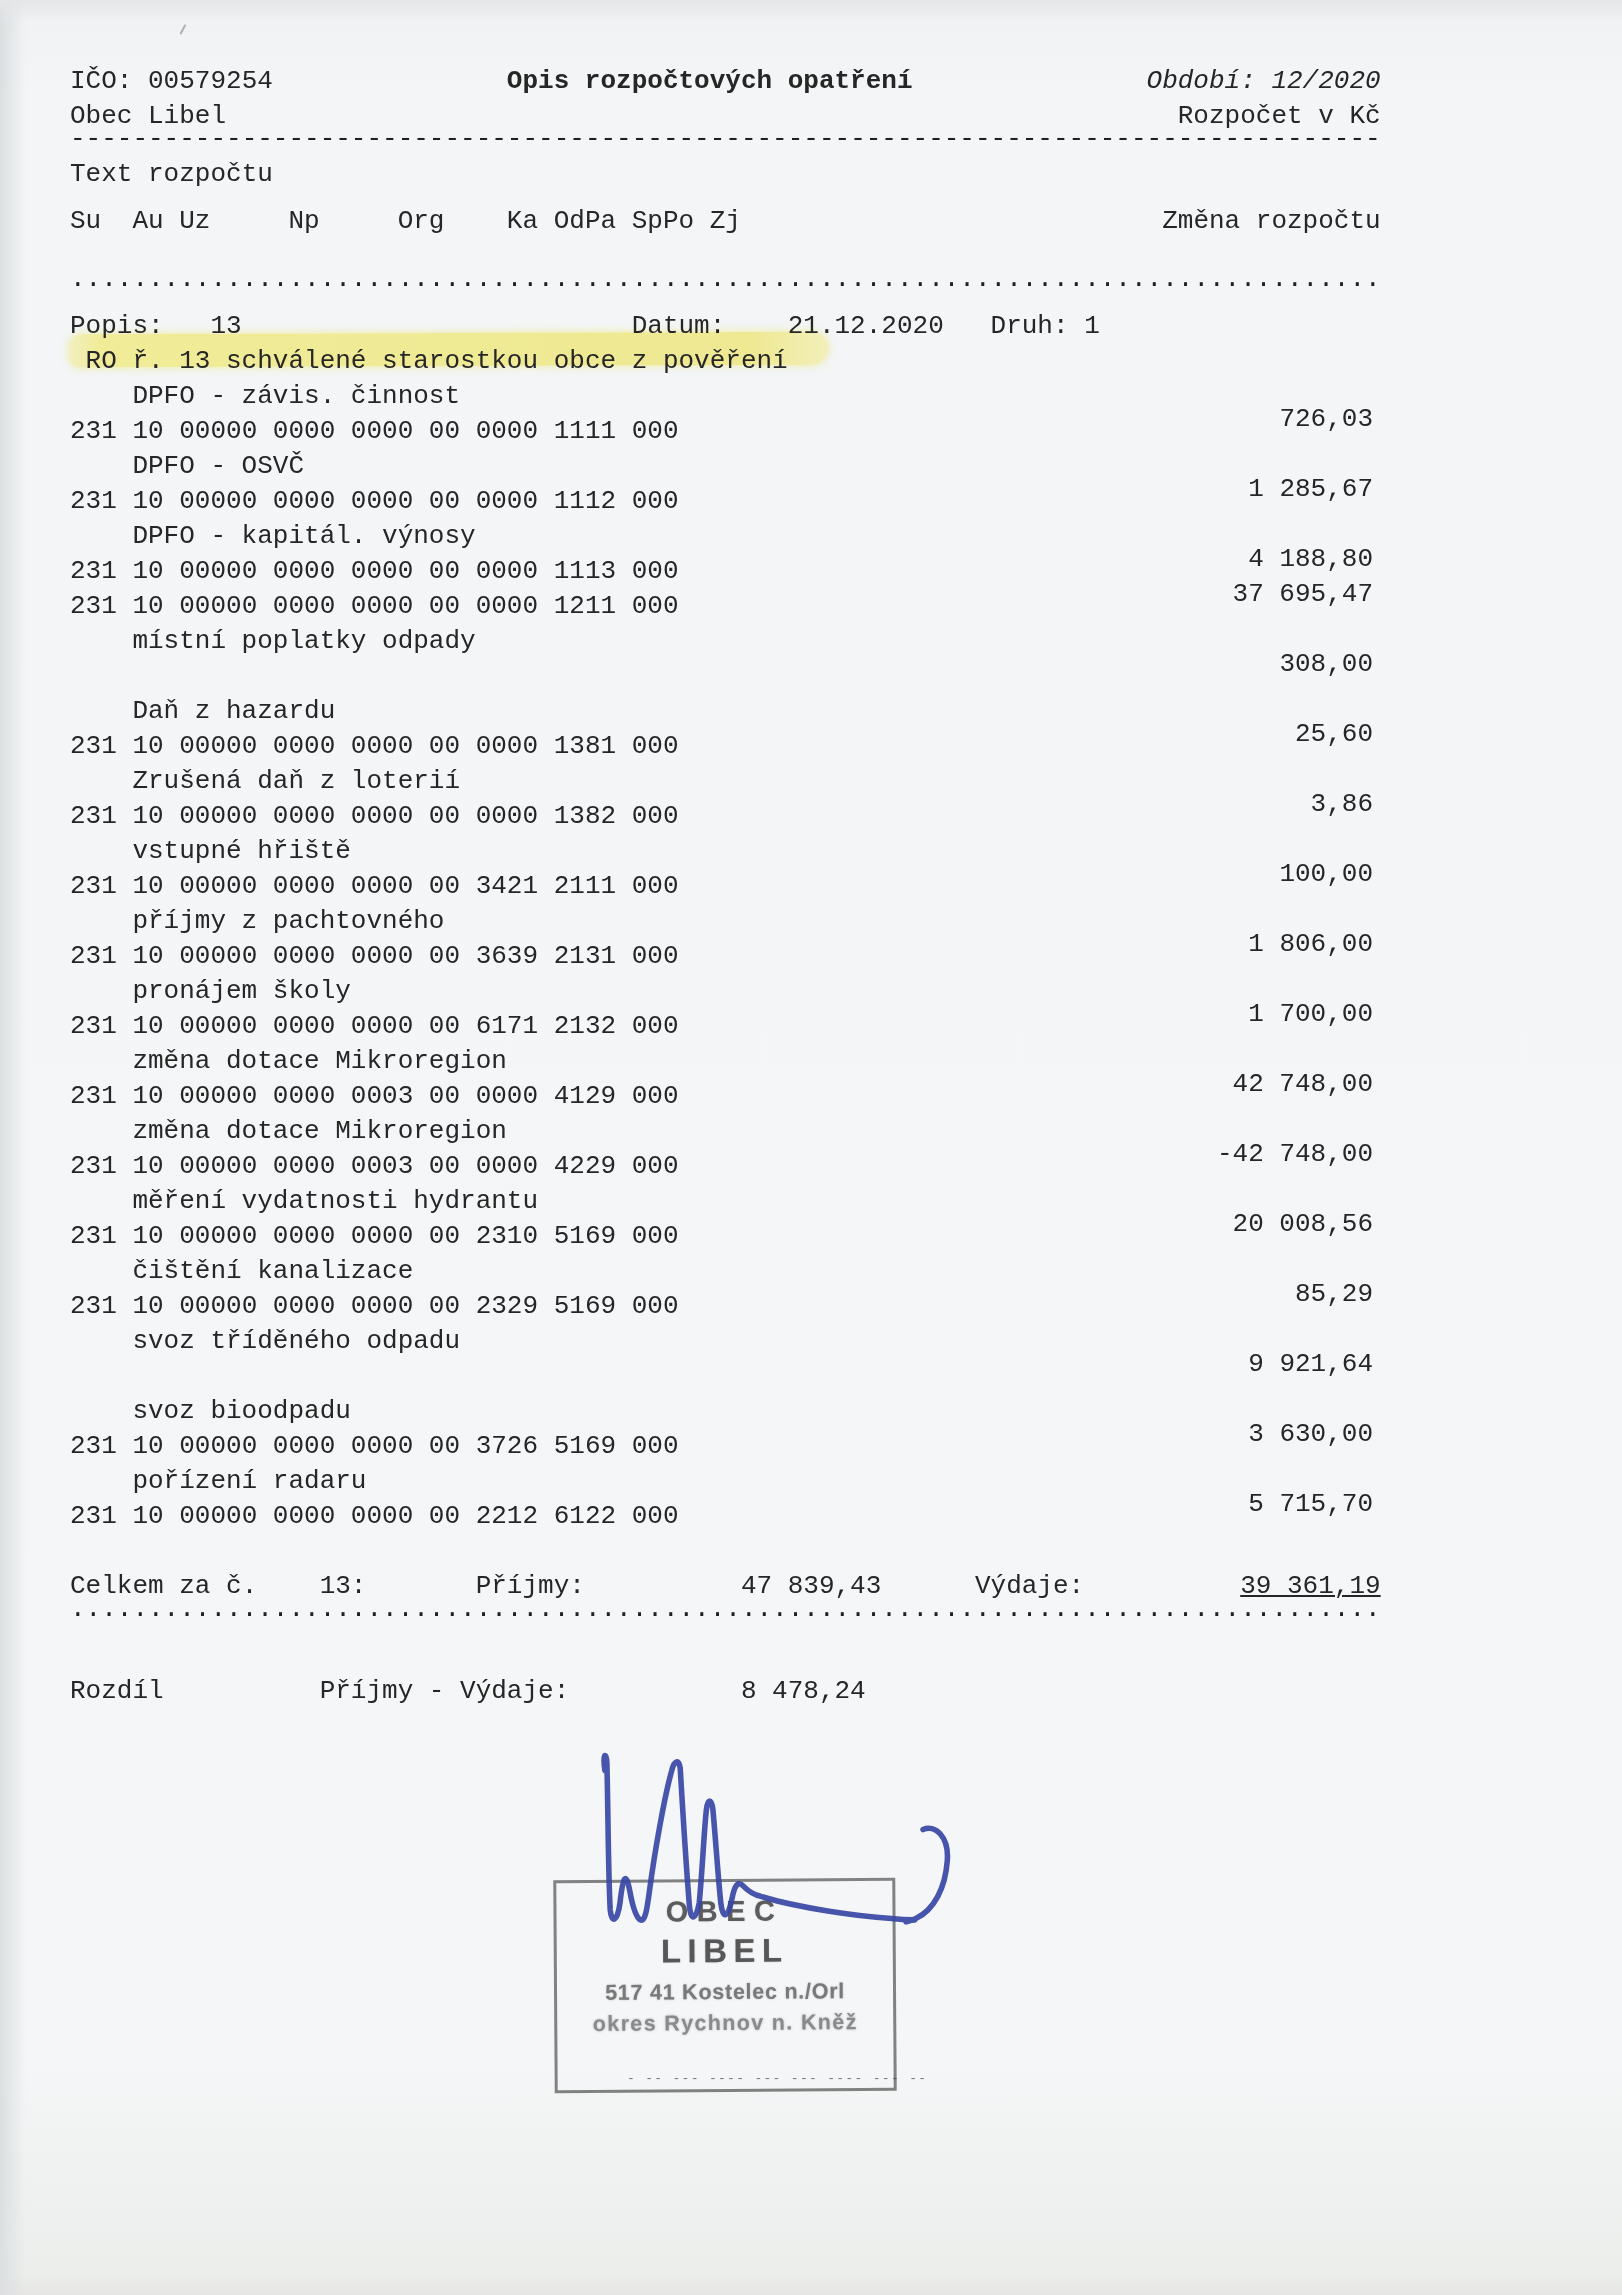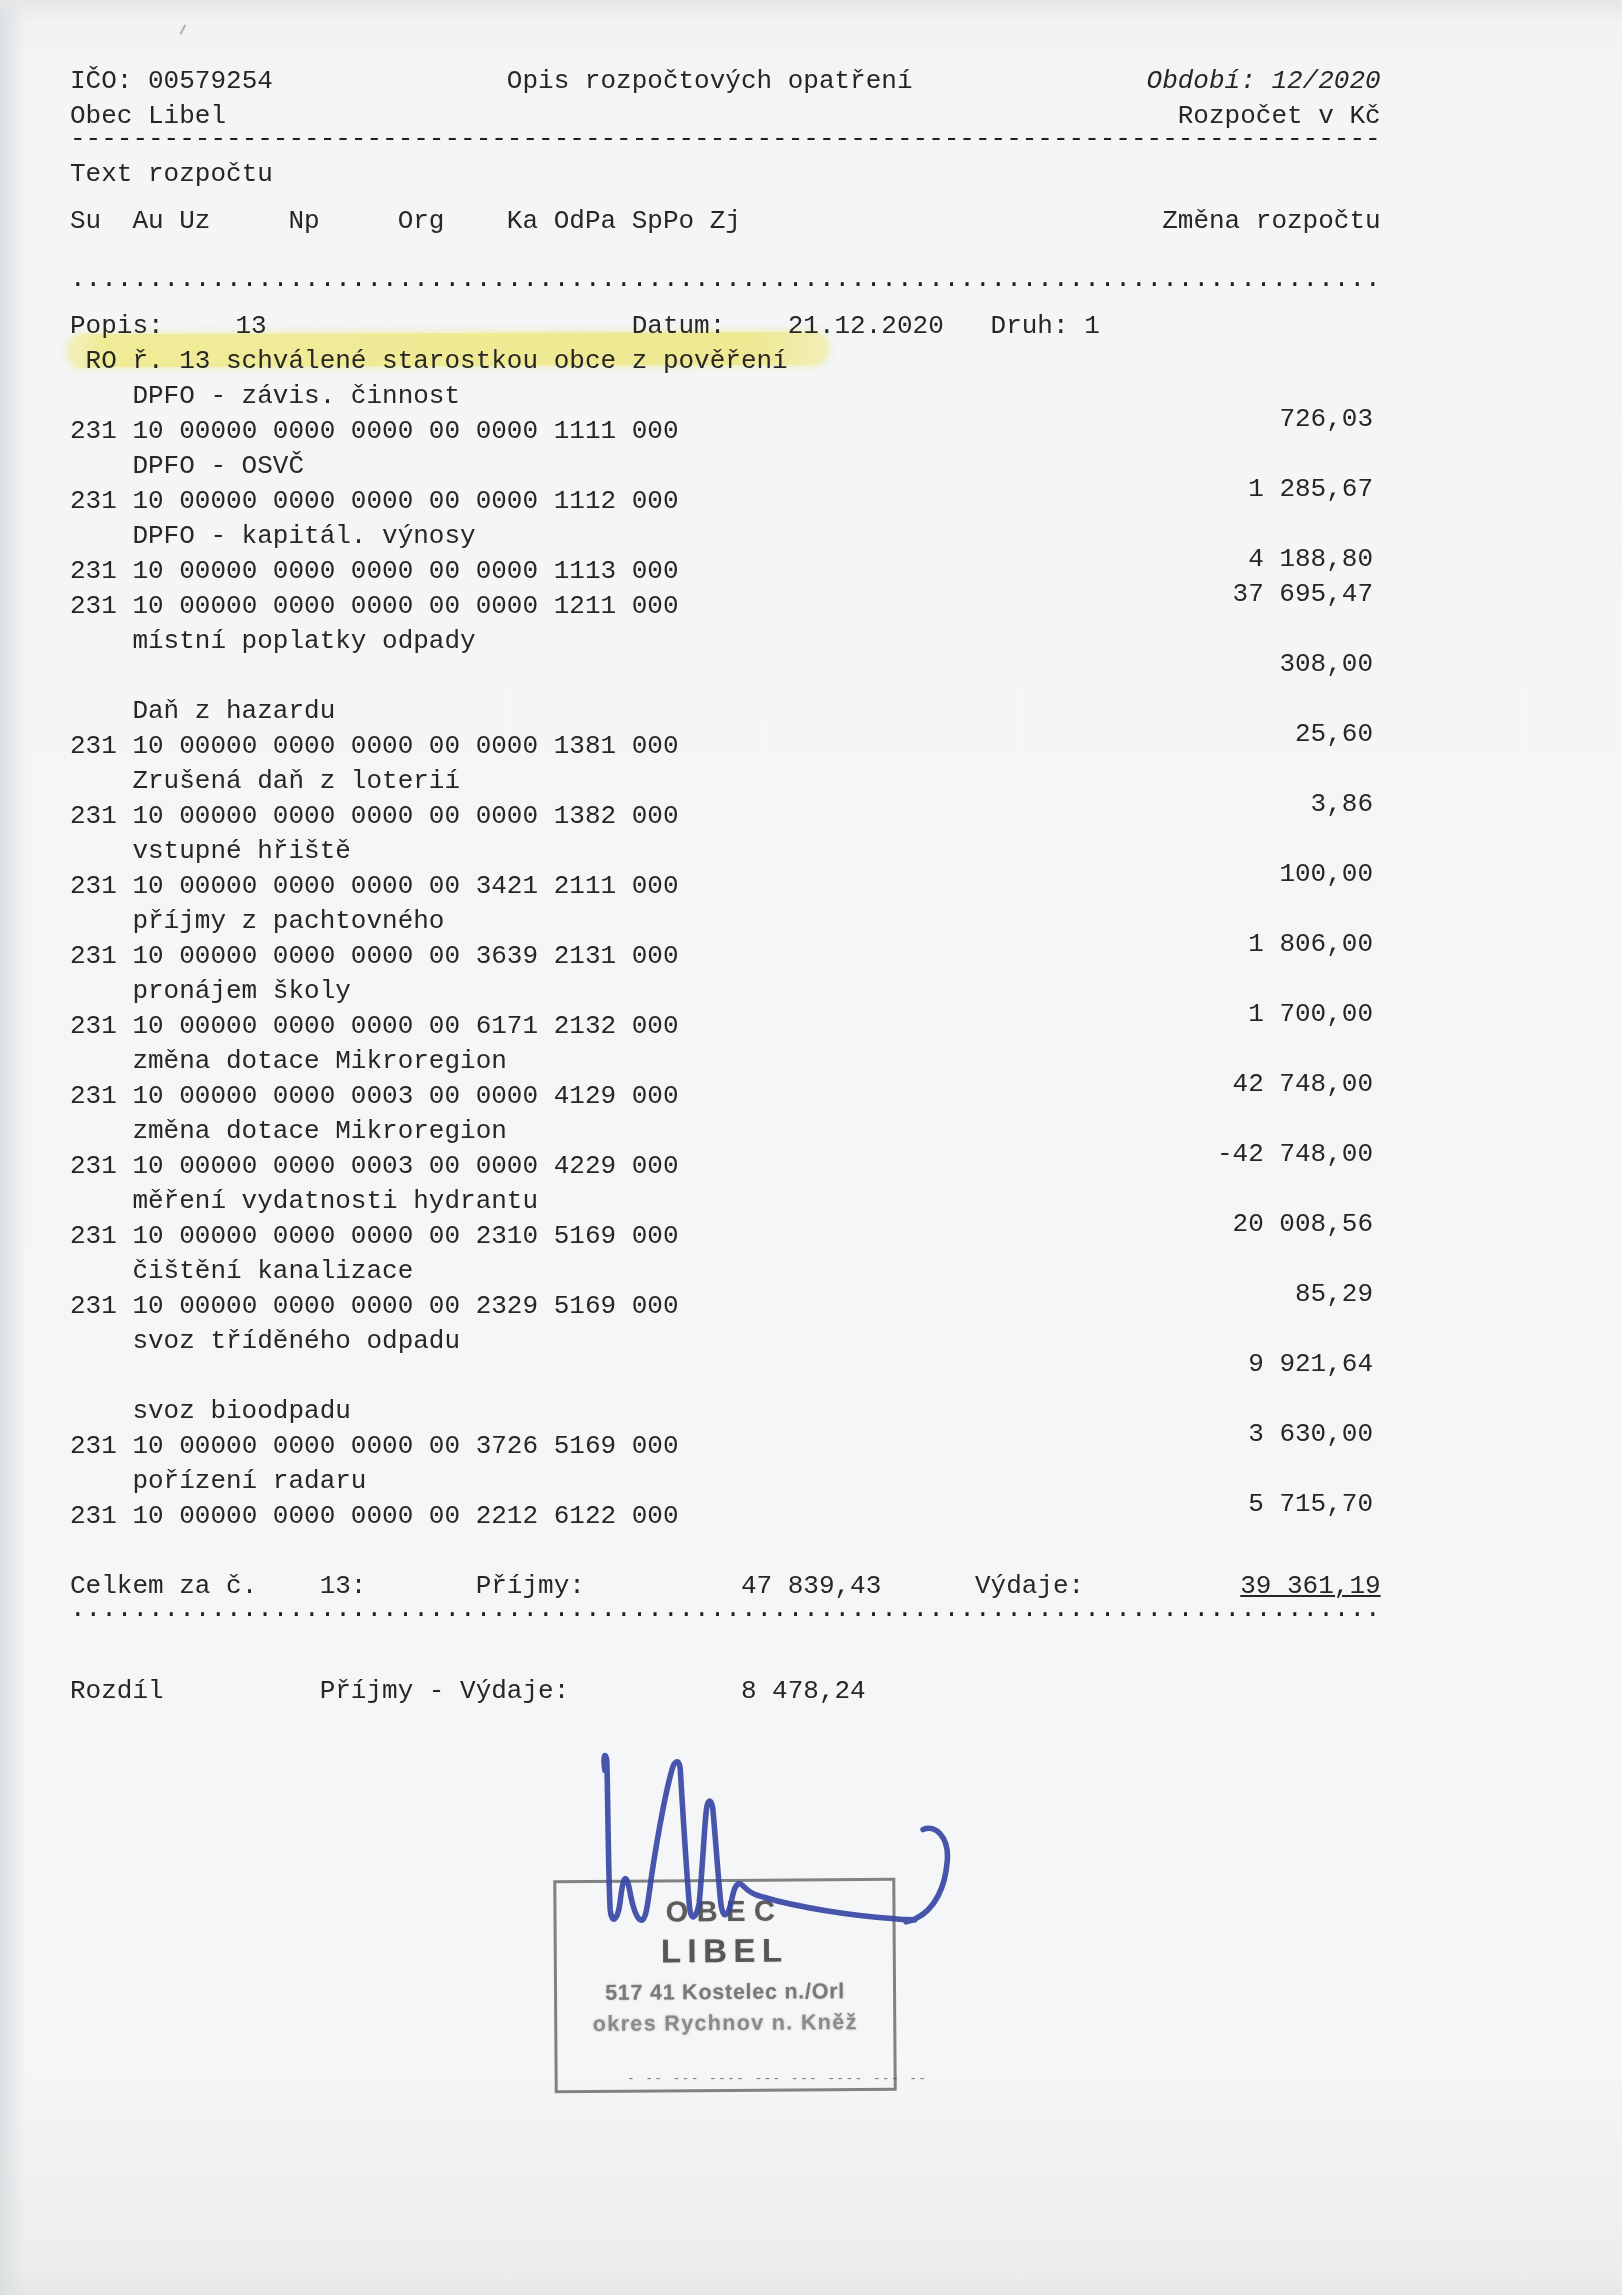--- a/index.html
+++ b/index.html
@@ -23,22 +23,22 @@
   
   .doc{
     position:absolute;left:70px;top:52px;width:1303px;
     color:#262626;z-index:2;
   }
   .ln{
     position:relative;height:35px;line-height:35px;
     font-size:26px;white-space:pre;letter-spacing:0;
   }
   .pos{position:absolute;top:12px;white-space:pre;}
-  .c4{left:4ch;} .c9{left:9ch;margin-left:25px;} .c16{left:16ch;} .c26{left:26ch;}
-  .c28{left:28ch;} .c36{left:36ch;} .c43{left:43ch;} .c46{left:46ch;}
+  .c4{left:4ch;} .c9{left:9ch;} .c16{left:16ch;} .c26{left:26ch;}
+  .c28{left:28ch;font-weight:bold;} .c36{left:36ch;} .c43{left:43ch;} .c46{left:46ch;}
   .c58{left:58ch;} .c59{left:59ch;} .c65{left:65ch;} .c69{left:69ch;font-style:italic;}
   .c70{left:70ch;} .c71{left:71ch;} .c75{left:75ch;text-decoration:underline;}
   .amt{position:absolute;right:0;top:0;white-space:pre;}
   .sep{color:#202020;}
   
   .highlight{
     position:absolute;left:69px;top:333px;width:759px;height:33px;
     background:linear-gradient(90deg,rgba(240,233,125,0.45) 0%,rgba(240,233,125,0.78) 4%,rgba(237,229,118,0.78) 90%,rgba(240,233,125,0.5) 100%);
     border-radius:17px 19.6px 19.6px 14.4px;
     box-shadow:0 0 5.9px 2px rgba(240,233,128,0.5);

